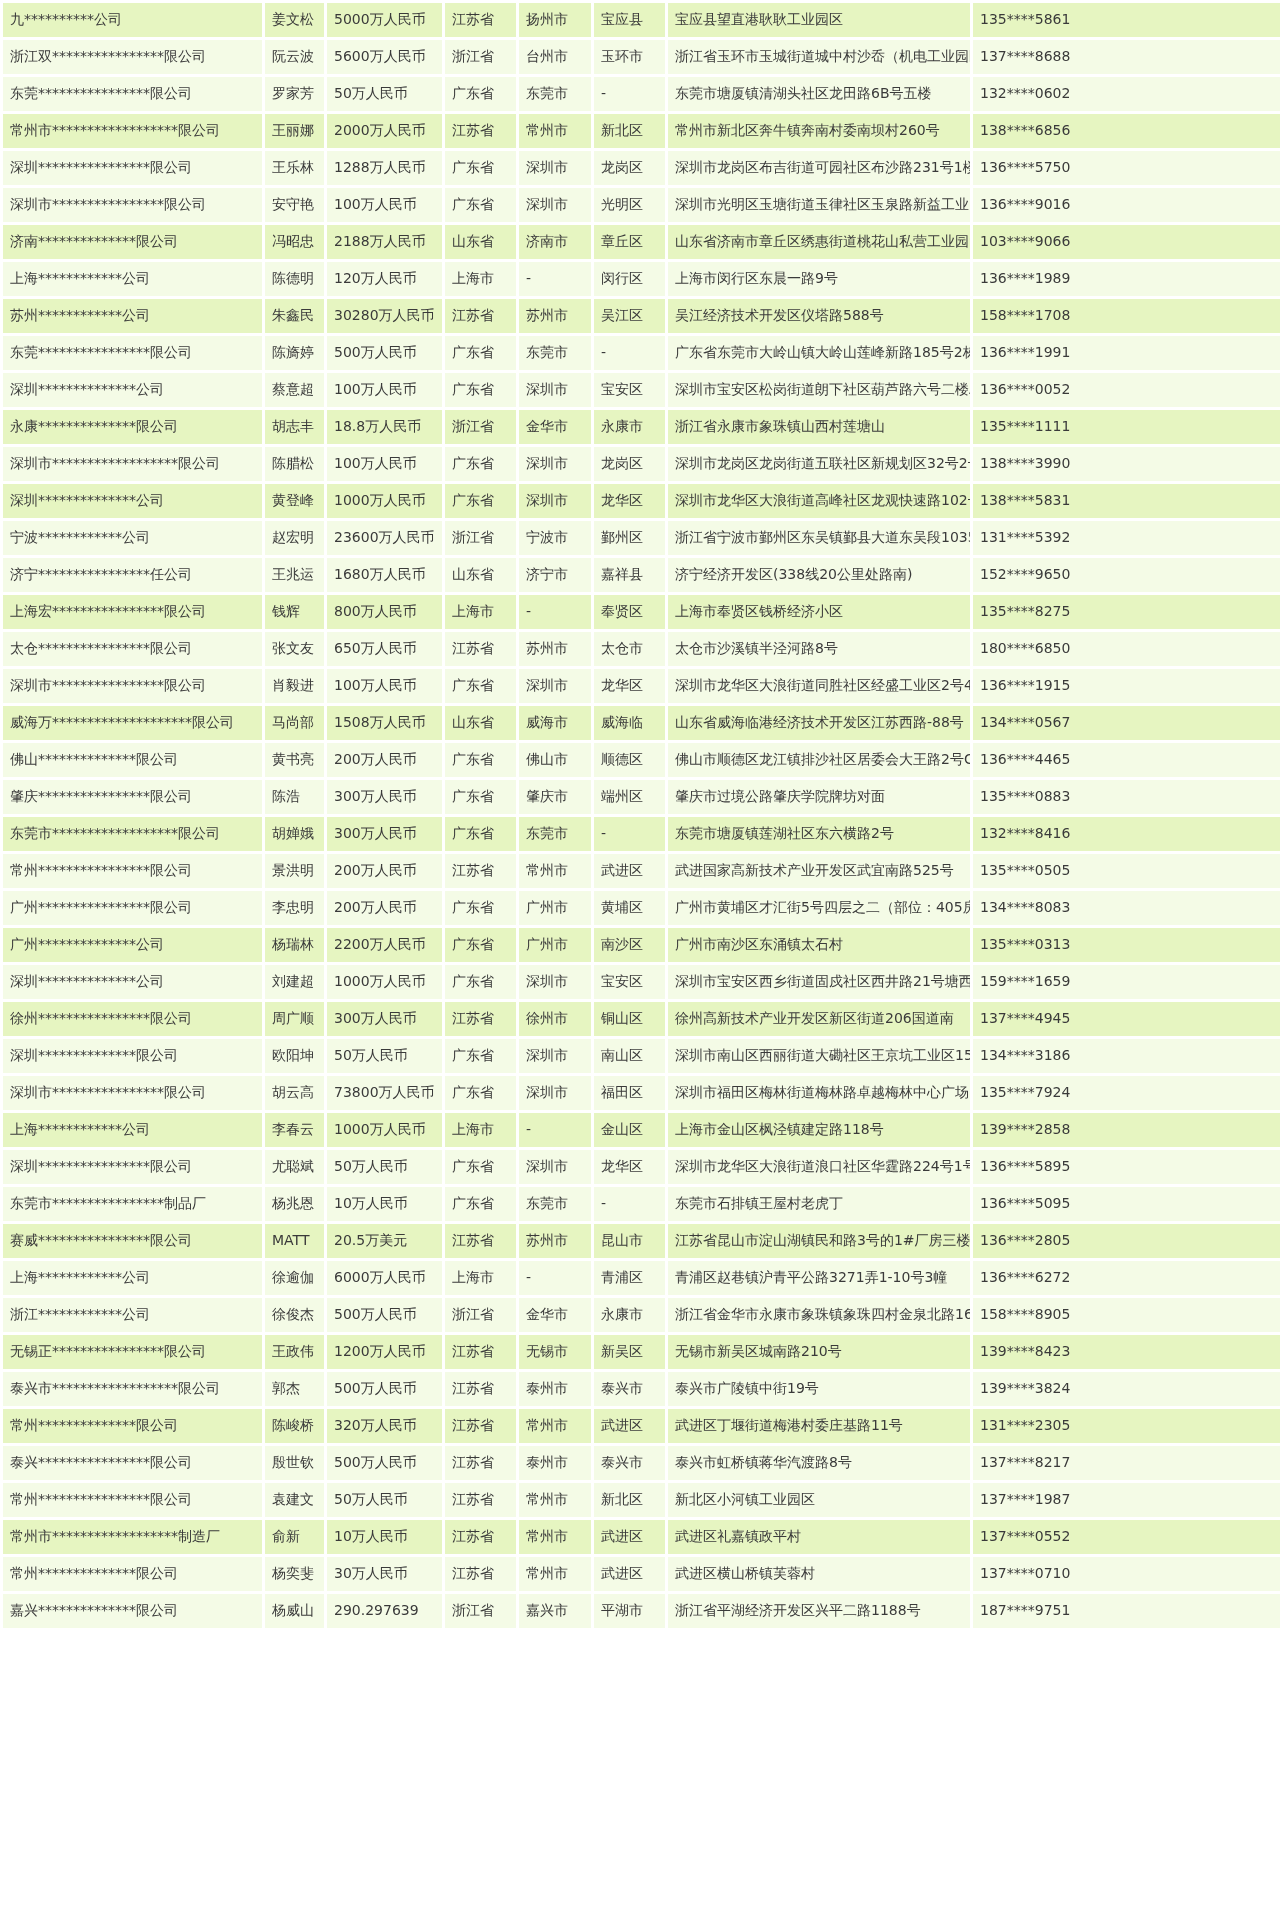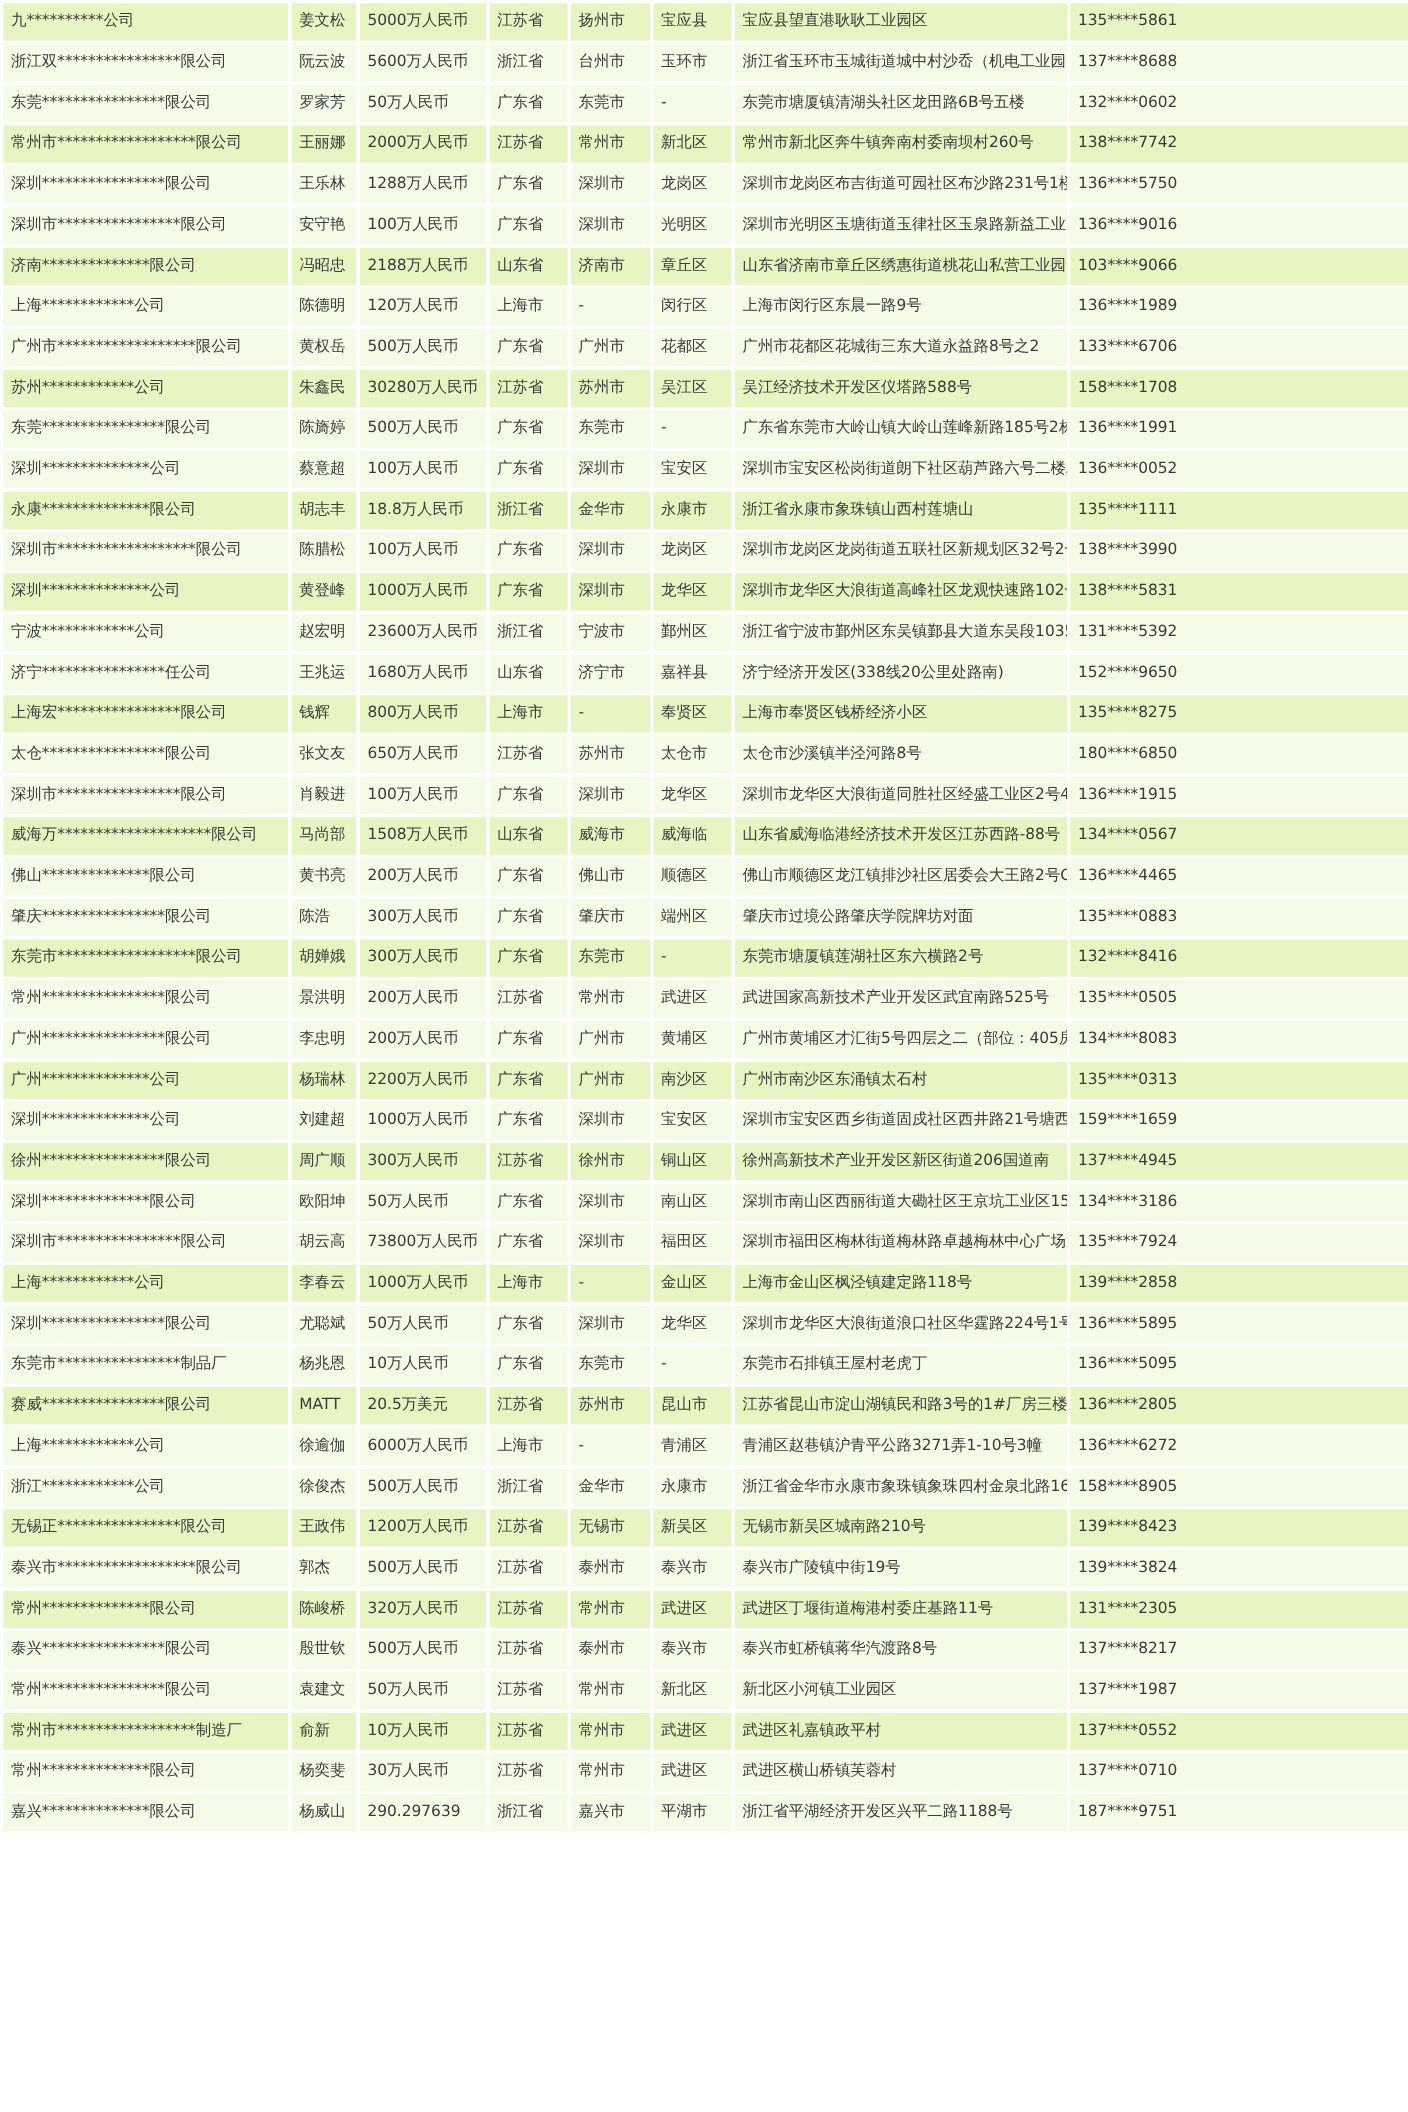--- a/index.html
+++ b/index.html
@@ -67,21 +67,21 @@
         <td>132****0602</td>
       </tr>
       <tr class="row-hl">
         <td>常州市******************限公司</td>
         <td>王丽娜</td>
         <td>2000万人民币</td>
         <td>江苏省</td>
         <td>常州市</td>
         <td>新北区</td>
         <td>常州市新北区奔牛镇奔南村委南坝村260号</td>
-        <td>138****7742</td>
+        <td>138****6856</td>
       </tr>
       <tr class="row-plain">
         <td>深圳****************限公司</td>
         <td>王乐林</td>
         <td>1288万人民币</td>
         <td>广东省</td>
         <td>深圳市</td>
         <td>龙岗区</td>
         <td>深圳市龙岗区布吉街道可园社区布沙路231号1楼101、201、301</td>
         <td>136****5750</td>
@@ -109,30 +109,20 @@
       <tr class="row-plain">
         <td>上海************公司</td>
         <td>陈德明</td>
         <td>120万人民币</td>
         <td>上海市</td>
         <td>-</td>
         <td>闵行区</td>
         <td>上海市闵行区东晨一路9号</td>
         <td>136****1989</td>
       </tr>
-      <tr class="row-plain">
-        <td>广州市******************限公司</td>
-        <td>黄权岳</td>
-        <td>500万人民币</td>
-        <td>广东省</td>
-        <td>广州市</td>
-        <td>花都区</td>
-        <td>广州市花都区花城街三东大道永益路8号之2</td>
-        <td>133****6706</td>
-      </tr>
       <tr class="row-hl">
         <td>苏州************公司</td>
         <td>朱鑫民</td>
         <td>30280万人民币</td>
         <td>江苏省</td>
         <td>苏州市</td>
         <td>吴江区</td>
         <td>吴江经济技术开发区仪塔路588号</td>
         <td>158****1708</td>
       </tr>

